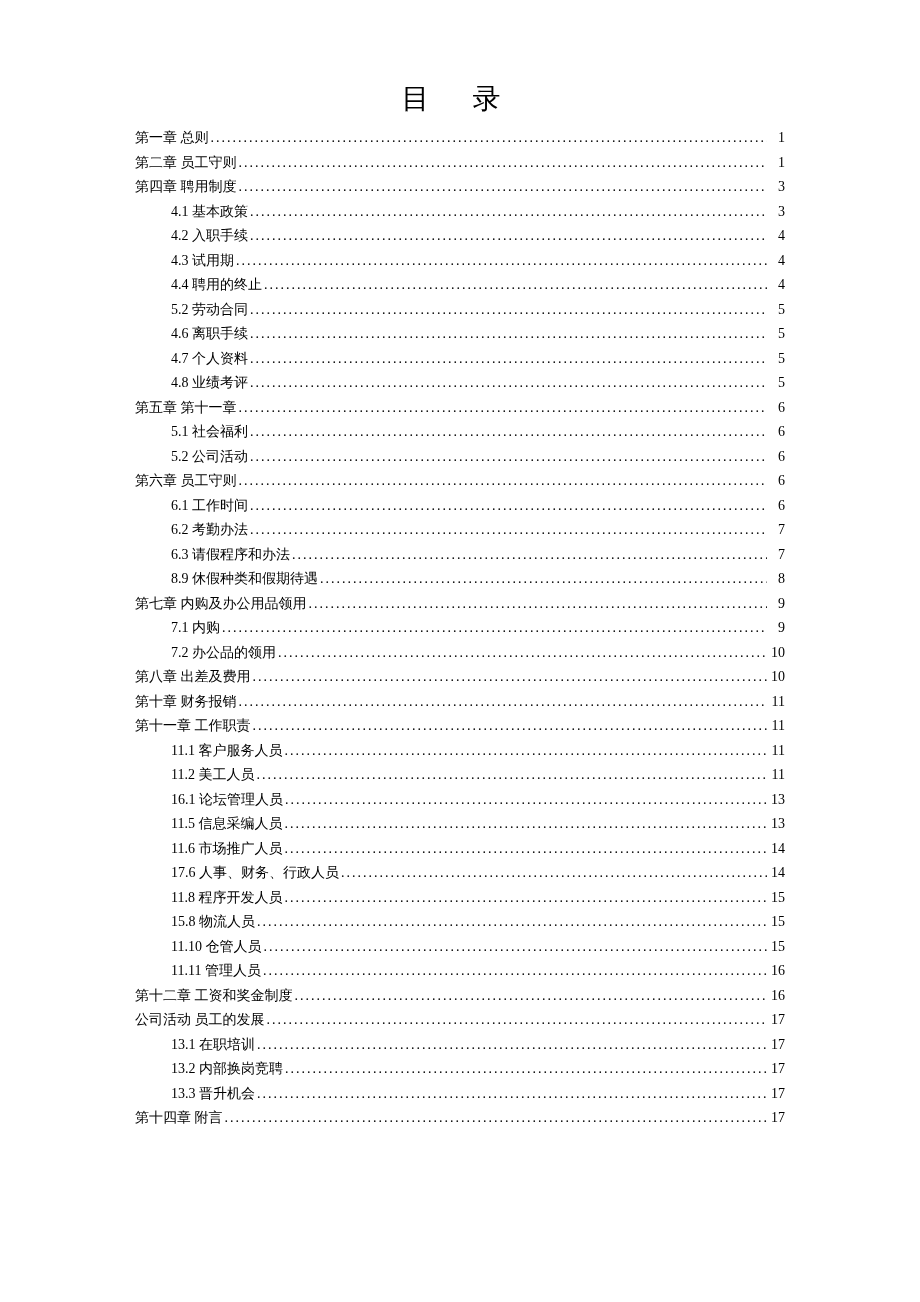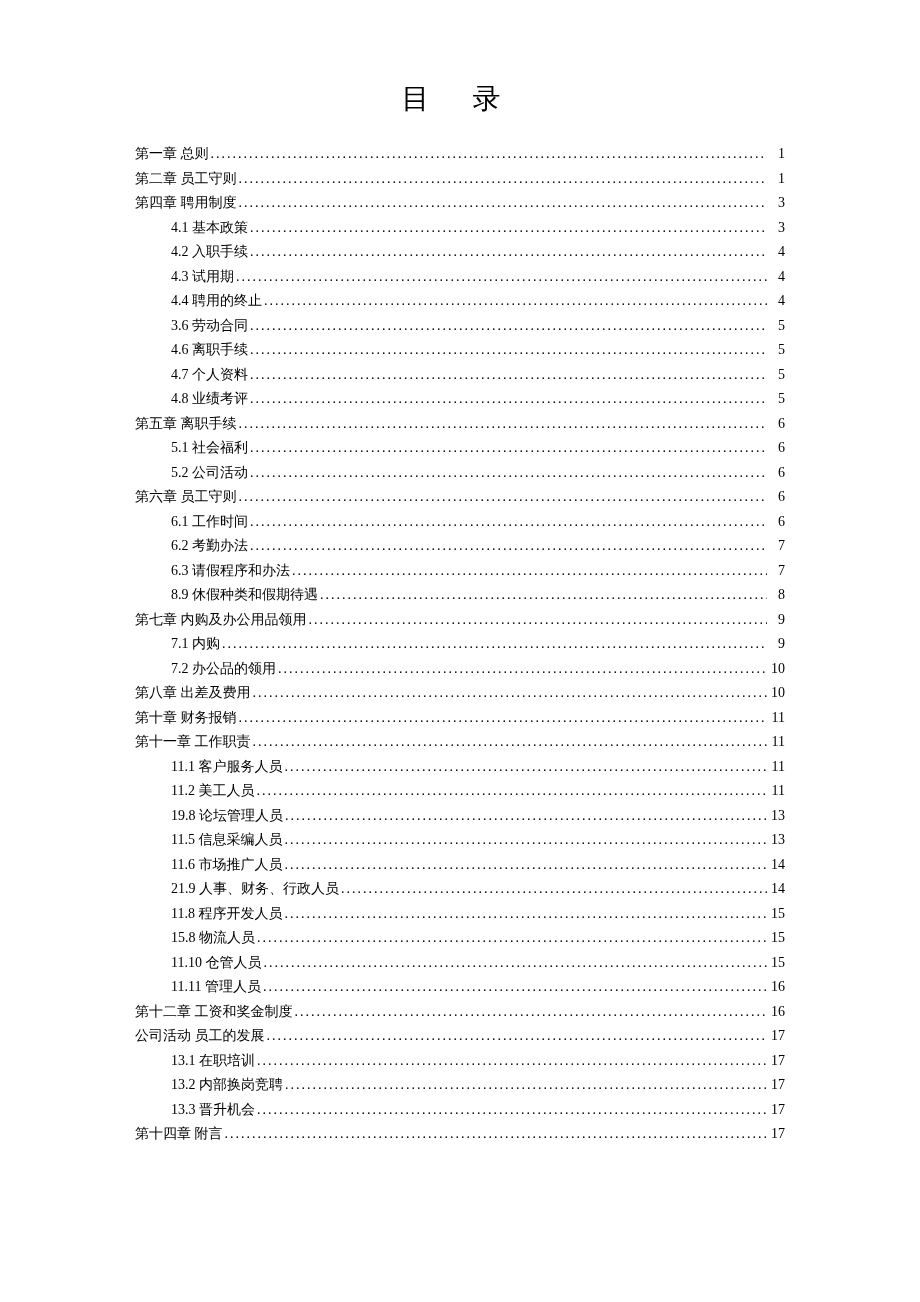--- a/index.html
+++ b/index.html
@@ -11,21 +11,21 @@
       background: #fff;
       font-family: "SimSun", "宋体", serif;
       color: #000;
       width: 920px;
       padding: 80px 135px 60px 135px;
     }
     .toc-title {
       text-align: center;
       font-size: 28px;
       font-weight: normal;
-      margin-bottom: 24px;
+      margin-bottom: 8px;
       letter-spacing: 18px;
       font-family: "SimSun", "宋体", serif;
     }
     .toc-entry {
       display: flex;
       align-items: baseline;
       font-size: 14px;
       line-height: 24.5px;
       white-space: nowrap;
     }
@@ -89,41 +89,41 @@
       <span class="toc-label">4.3  试用期</span>
       <span class="toc-dots"></span>
       <span class="toc-page">4</span>
     </div>
     <div class="toc-entry level-2">
       <span class="toc-label">4.4  聘用的终止</span>
       <span class="toc-dots"></span>
       <span class="toc-page">4</span>
     </div>
     <div class="toc-entry level-2">
-      <span class="toc-label">3.6  劳动合同</span>
+      <span class="toc-label">5.2  劳动合同</span>
       <span class="toc-dots"></span>
       <span class="toc-page">5</span>
     </div>
     <div class="toc-entry level-2">
       <span class="toc-label">4.6  离职手续</span>
       <span class="toc-dots"></span>
       <span class="toc-page">5</span>
     </div>
     <div class="toc-entry level-2">
       <span class="toc-label">4.7  个人资料</span>
       <span class="toc-dots"></span>
       <span class="toc-page">5</span>
     </div>
     <div class="toc-entry level-2">
       <span class="toc-label">4.8  业绩考评</span>
       <span class="toc-dots"></span>
       <span class="toc-page">5</span>
     </div>
     <div class="toc-entry level-1">
-      <span class="toc-label">第五章  离职手续</span>
+      <span class="toc-label">第五章  第十一章</span>
       <span class="toc-dots"></span>
       <span class="toc-page">6</span>
     </div>
     <div class="toc-entry level-2">
       <span class="toc-label">5.1  社会福利</span>
       <span class="toc-dots"></span>
       <span class="toc-page">6</span>
     </div>
     <div class="toc-entry level-2">
       <span class="toc-label">5.2  公司活动</span>
@@ -189,36 +189,36 @@
       <span class="toc-label">11.1  客户服务人员</span>
       <span class="toc-dots"></span>
       <span class="toc-page">11</span>
     </div>
     <div class="toc-entry level-2">
       <span class="toc-label">11.2  美工人员</span>
       <span class="toc-dots"></span>
       <span class="toc-page">11</span>
     </div>
     <div class="toc-entry level-2">
-      <span class="toc-label">19.8  论坛管理人员</span>
+      <span class="toc-label">16.1  论坛管理人员</span>
       <span class="toc-dots"></span>
       <span class="toc-page">13</span>
     </div>
     <div class="toc-entry level-2">
       <span class="toc-label">11.5  信息采编人员</span>
       <span class="toc-dots"></span>
       <span class="toc-page">13</span>
     </div>
     <div class="toc-entry level-2">
       <span class="toc-label">11.6  市场推广人员</span>
       <span class="toc-dots"></span>
       <span class="toc-page">14</span>
     </div>
     <div class="toc-entry level-2">
-      <span class="toc-label">21.9  人事、财务、行政人员</span>
+      <span class="toc-label">17.6  人事、财务、行政人员</span>
       <span class="toc-dots"></span>
       <span class="toc-page">14</span>
     </div>
     <div class="toc-entry level-2">
       <span class="toc-label">11.8  程序开发人员</span>
       <span class="toc-dots"></span>
       <span class="toc-page">15</span>
     </div>
     <div class="toc-entry level-2">
       <span class="toc-label">15.8  物流人员</span>

